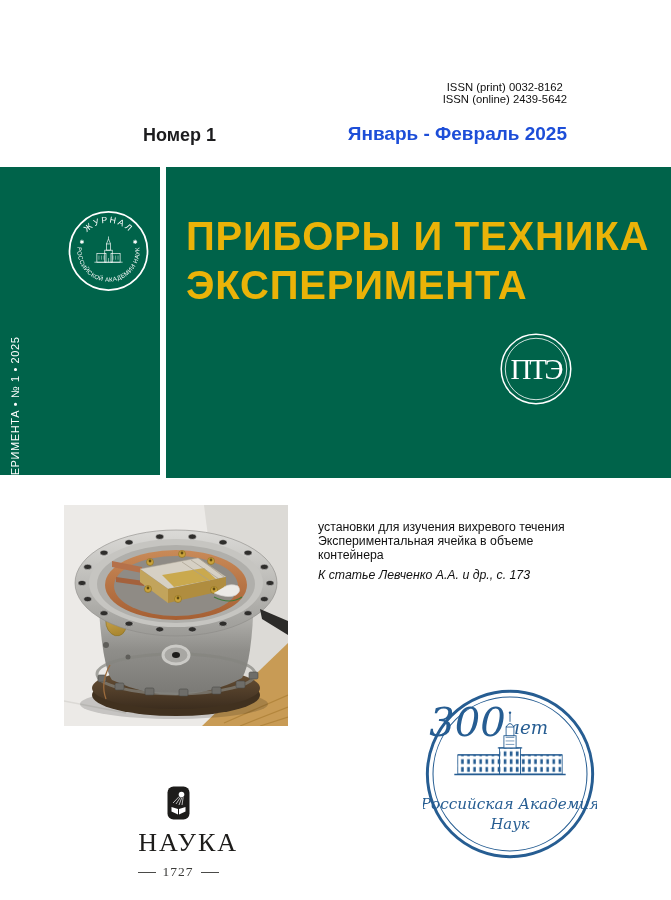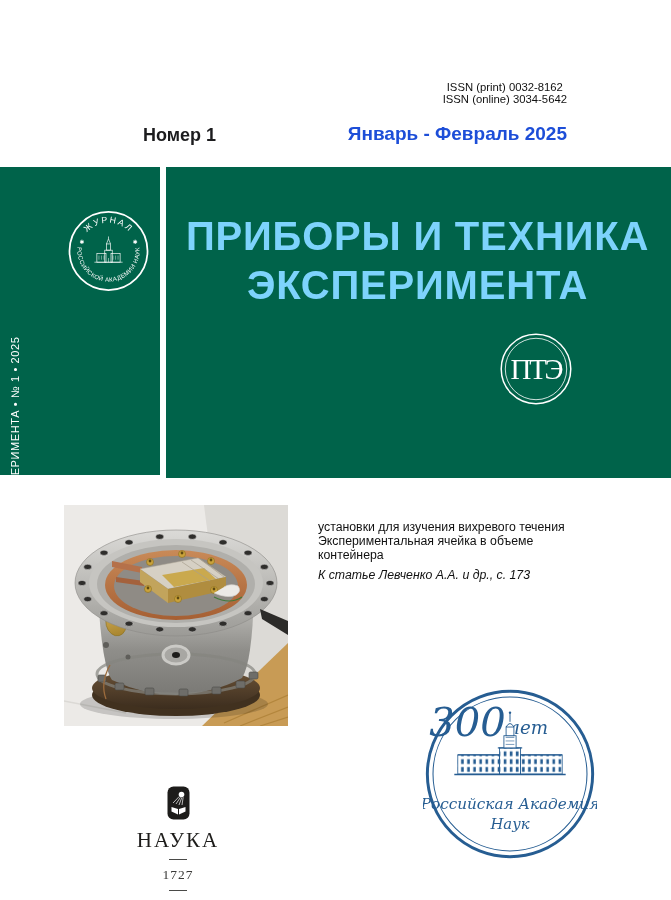--- a/index.html
+++ b/index.html
@@ -9,48 +9,48 @@
   .issn{position:absolute;top:82px;right:104px;text-align:center;font-size:11.3px;line-height:11.6px;color:#111;}
   .issue-number{position:absolute;top:125px;left:143px;font-size:18px;font-weight:bold;color:#1c1c1e;}
   .issue-period{position:absolute;top:123px;right:104px;font-size:19px;font-weight:bold;color:#1d4ed8;}
   
   .band-left{position:absolute;left:0;top:167px;width:160px;height:308px;background:#00634a;}
   .band-right{position:absolute;left:166px;top:167px;width:505px;height:311px;background:#00634a;}
   .side-text{position:absolute;left:-130px;top:322px;width:292px;height:15px;
              transform:rotate(-90deg);transform-origin:center;
              color:#fff;font-size:11px;letter-spacing:.6px;white-space:nowrap;text-align:center;}
   .seal{position:absolute;left:67px;top:209px;width:83px;height:84px;}
-  .masthead-title{position:absolute;left:20px;top:45px;color:#7dd3fc;font-weight:bold;
-                  font-size:40px;line-height:49px;letter-spacing:.8px;white-space:nowrap;text-align:center;}
+  .masthead-title{position:absolute;left:20px;top:45px;color:#eab308;font-weight:bold;
+                  font-size:40px;line-height:49px;letter-spacing:.8px;white-space:nowrap;}
   .pte-logo{position:absolute;left:333px;top:165px;width:74px;height:74px;}
   
   .photo{position:absolute;left:64px;top:505px;width:224px;height:221px;}
   
   .caption{position:absolute;left:318px;top:520px;width:270px;font-size:12.3px;line-height:14px;color:#111;}
   .caption-ref{margin-top:6px;font-style:italic;}
   
   .publisher{position:absolute;left:118px;top:786px;width:120px;text-align:center;}
   .publisher .emblem{display:block;margin:0 auto;}
-  .publisher .name{margin-top:8px;font-family:"Liberation Serif",serif;font-size:21px;
-                   letter-spacing:2px;color:#1d1c1a;}
-  .publisher .year-row{margin-top:6px;display:flex;align-items:center;justify-content:center;gap:7px;flex-direction:column;}
+  .publisher .name{margin-top:8px;font-family:"Liberation Serif",serif;font-size:26px;
+                   letter-spacing:2px;color:#1d1c1a;text-align:right;}
+  .publisher .year-row{margin-top:6px;display:flex;align-items:center;justify-content:center;gap:7px;}
   .publisher .year-row .dash{width:18px;height:1px;background:#4a4a48;}
   .publisher .year{font-family:"Liberation Serif",serif;font-size:13.5px;letter-spacing:1px;color:#3a3a38;}
   
   .anniv{position:absolute;left:423px;top:687px;width:174px;height:174px;}
   .script{font-family:"DejaVu Serif","Liberation Serif",serif;font-style:italic;}
 </style>
 </head>
 <body>
 
 <div class="page">
 
   <div class="issn">
     <div>ISSN (print) 0032-8162</div>
-    <div>ISSN (online) 3034-5642</div>
+    <div>ISSN (online) 2439-5642</div>
   </div>
   <div class="issue-number">Номер 1</div>
   <div class="issue-period">Январь - Февраль 2025</div>
 
   <div class="band-left">
     <div class="side-text">ПРИБОРЫ И ТЕХНИКА ЭКСПЕРИМЕНТА  •  № 1  •  2025</div>
   </div>
 
   <svg class="seal" viewBox="0 0 100 100">
     <circle cx="50" cy="50" r="47" fill="none" stroke="#ffffff" stroke-width="2.1"></circle>

